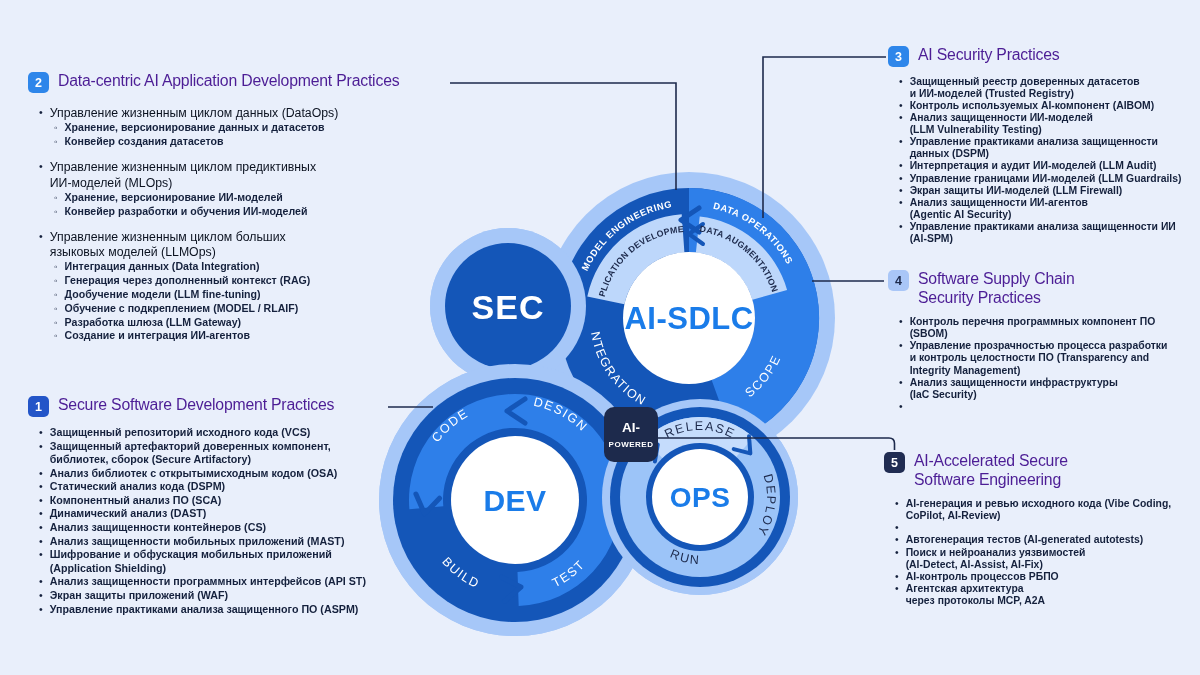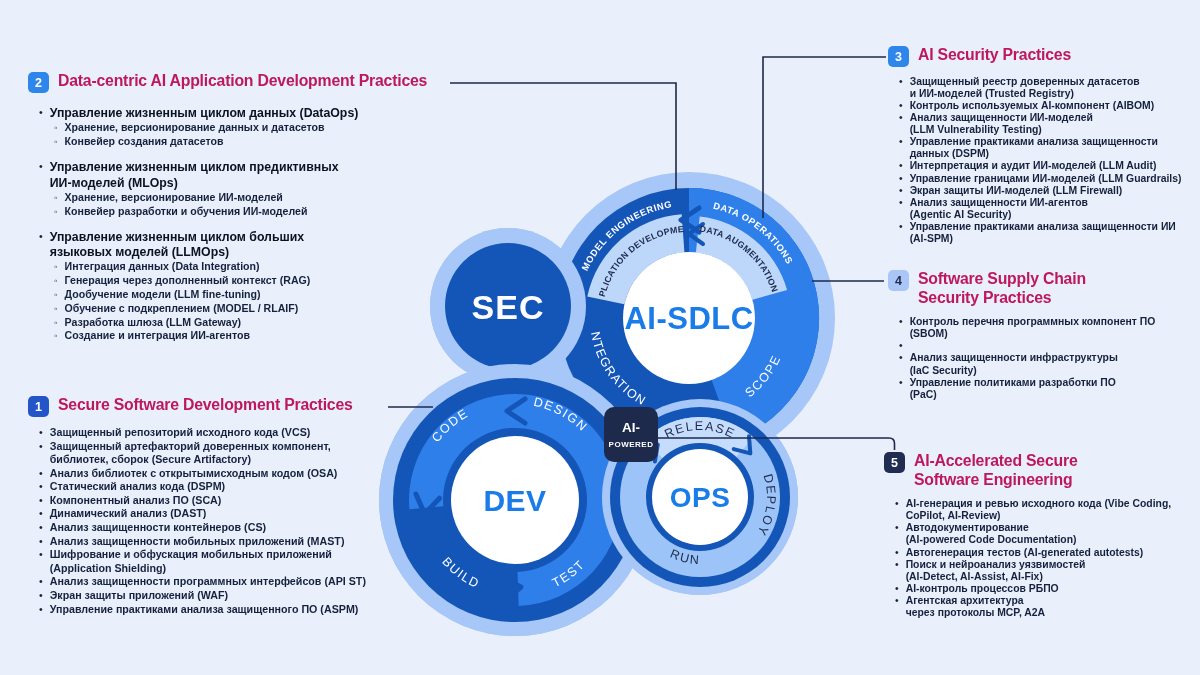--- a/index.html
+++ b/index.html
@@ -15,30 +15,30 @@
 
   .panel { position:absolute; }
   .hdr { display:flex; gap:9px; align-items:flex-start; }
   .badge {
     width:21px; height:21px; border-radius:5px; flex:0 0 21px;
     display:flex; align-items:center; justify-content:center;
     font-weight:700; font-size:12.5px; color:#fff; margin-top:0;
   }
   .badge.light { color:#1D2A4C; }
   .title {
-    font-weight:700; font-size:15.8px; letter-spacing:-0.2px;
-    color:#be185d; line-height:1.18; white-space:pre-line;
+    font-weight:400; font-size:15.8px; letter-spacing:-0.2px;
+    color:#4c1d95; line-height:1.18; white-space:pre-line;
   }
   .list { margin-top:9px; padding-left:11px; }
   .li { display:flex; gap:7px; font-size:10.7px; line-height:1.27; color:#15213D; }
   .li .b { flex:0 0 auto; }
   .t { white-space:pre-line;font-weight:bold; }
   .cols .li { font-size:10.4px; line-height:1.16; }
   .grp { margin-bottom:11px; }
-  .li.g .t { font-weight:700; font-size:12.3px; color:#0B1220; line-height:1.26; }
+  .li.g .t { font-weight:400; font-size:12.3px; color:#0B1220; line-height:1.26; }
   .li.s { padding-left:15px; font-size:10.6px; line-height:1.3; }
   .li.s .b { font-size:10px; }
   #diagram { position:absolute; left:0; top:0; }
 
   .arc-sm  { font-size:9.3px;  font-weight:700; letter-spacing:0.6px; }
   .arc-sm2 { font-size:8.8px;  font-weight:700; letter-spacing:0.3px; }
   .arc-md  { font-size:12.5px; font-weight:500; letter-spacing:1.6px; }
   .arc-md2 { font-size:12.5px; font-weight:500; letter-spacing:1.2px; }
   .w { fill:#ffffff; } .n { fill:#1D2A4C; }
   .ctr { font-weight:800; fill:#1A7CE9; letter-spacing:0.5px; }
@@ -331,50 +331,49 @@
 Security Practices</div>
   </div>
   <div class="list">
       <div class="li">
         <span class="b">•</span>
         <span class="t">Контроль перечня программных компонент ПО
 (SBOM)</span>
       </div>
       <div class="li">
         <span class="b">•</span>
+        <span class="t">Управление прозрачностью процесса разработки
+и контроль целостности ПО (Transparency and
+Integrity Management)</span>
       </div>
       <div class="li">
         <span class="b">•</span>
         <span class="t">Анализ защищенности инфраструктуры
 (IaC Security)</span>
       </div>
       <div class="li">
         <span class="b">•</span>
-        <span class="t">Управление политиками разработки ПО
-(PaC)</span>
       </div>
     </div>
 </div>
 
 <div class="panel cols" style="left:884px; top:452px; width:306px">
   <div class="hdr">
     <div class="badge" style="background:#202C52">5</div>
     <div class="title">AI-Accelerated Secure
 Software Engineering</div>
   </div>
   <div class="list">
       <div class="li">
         <span class="b">•</span>
         <span class="t">AI-генерация и ревью исходного кода (Vibe Coding,
 CoPilot, AI-Review)</span>
       </div>
       <div class="li">
         <span class="b">•</span>
-        <span class="t">Автодокументирование
-(AI-powered Code Documentation)</span>
       </div>
       <div class="li">
         <span class="b">•</span>
         <span class="t">Автогенерация тестов (AI-generated autotests)</span>
       </div>
       <div class="li">
         <span class="b">•</span>
         <span class="t">Поиск и нейроанализ уязвимостей
 (AI-Detect, AI-Assist, AI-Fix)</span>
       </div>

